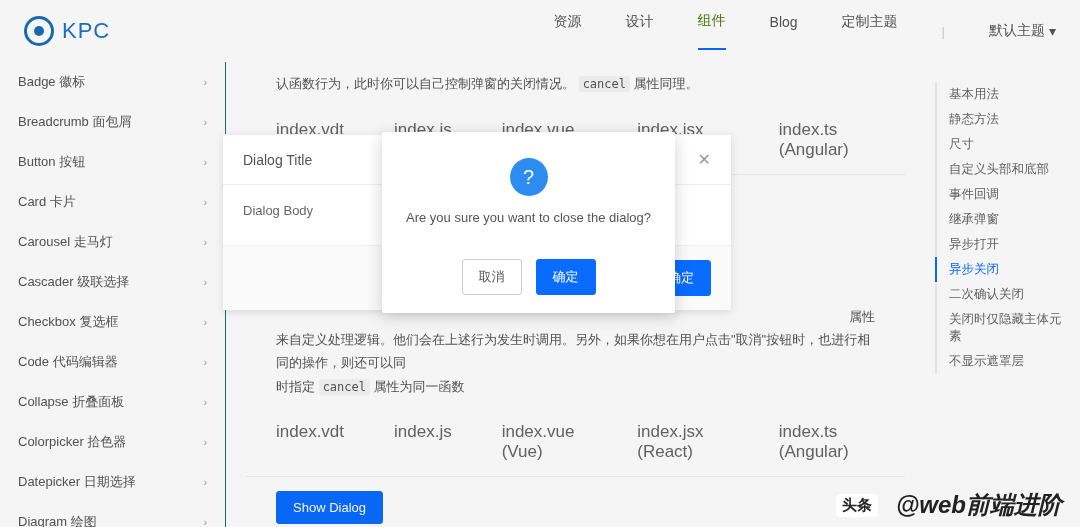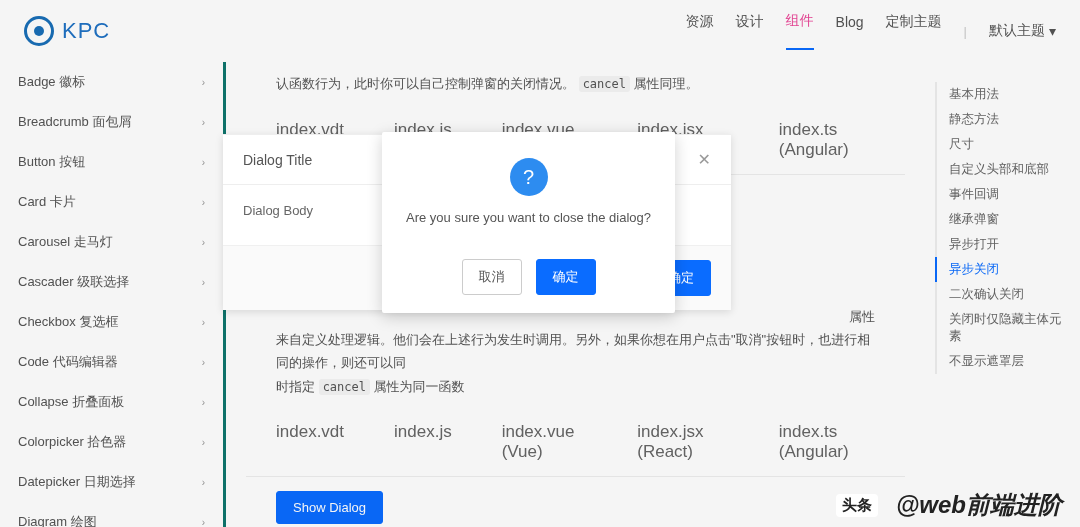--- a/index.html
+++ b/index.html
@@ -2,27 +2,27 @@
 <html><head>
 <meta charset="utf-8">
 <style>
 * { box-sizing: border-box; margin: 0; padding: 0; }
 body { font-family: -apple-system, "PingFang SC", "Microsoft YaHei", sans-serif; width: 1080px; height: 527px; overflow: hidden; position: relative; background: #fff; color: #333; font-size: 13px; }
 .header { display: flex; align-items: center; padding: 0 24px; height: 62px; }
 .logo-wrap { display: flex; align-items: center; gap: 8px; }
 .logo-circle { width: 30px; height: 30px; border-radius: 50%; border: 3px solid #1a6fb8; position: relative; display:flex; align-items:center; justify-content:center; }
 .logo-circle::after { content:""; width:10px; height:10px; border-radius:50%; background:#1a6fb8; }
 .logo-text { font-size: 22px; color: #2072c4; font-weight: 500; letter-spacing: 1px; }
-.nav { margin-left: auto; display: flex; gap: 22px; align-items: center; }
+.nav { margin-left: auto; display: flex; gap: 44px; align-items: center; }
 .nav a { text-decoration: none; color: #555; font-size: 14px; padding-bottom: 18px; }
-.nav a.active { color: #ec4899; border-bottom: 2px solid #0a6cff; }
+.nav a.active { color: #4d7c0f; border-bottom: 2px solid #0a6cff; }
 .nav .sep { color:#ccc; }
 .theme { display:flex; align-items:center; gap:4px; color:#555; font-size:14px; }
 .layout { display: flex; height: calc(100% - 62px); }
-.sidebar { width: 226px; border-right: 3px solid #0f766e; overflow: hidden; }
+.sidebar { width: 226px; border-right: 1px solid #0f766e; overflow: hidden; }
 .side-item { padding: 11px 18px; font-size: 13px; color: #555; display:flex; align-items:center; justify-content:space-between; cursor:pointer; }
 .chev { font-size: 10px; color:#999; }
 .main { flex: 1; padding: 0 20px 20px; overflow: hidden; color: #666; }
 .para { font-size: 13px; line-height: 1.8; color: #555; margin: 10px 30px; }
 .code-tag { background:#f5f5f5; padding:1px 4px; border-radius:3px; font-family: monospace; font-size:12px; }
 .tabs-row { display:flex; gap:50px; padding: 14px 30px; border-bottom:1px solid #eee; font-size:17px; color:#666; }
 .section-title { font-size: 15px; color:#333; margin: 28px 30px 14px; }
 .btns-row { display:flex; gap:18px; margin: 14px 30px; }
 .k-btn { padding: 8px 16px; font-size: 13px; border: 1px solid #ccc; border-radius: 3px; background:#fff; cursor:pointer; color:#555; }
 .k-btn.primary { background:#0a6cff; color:#fff; border-color:#0a6cff; }

